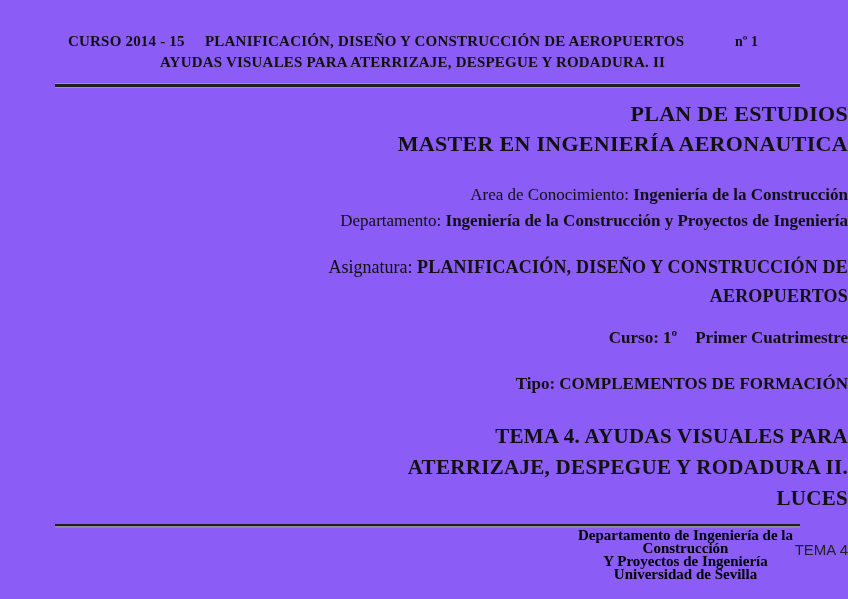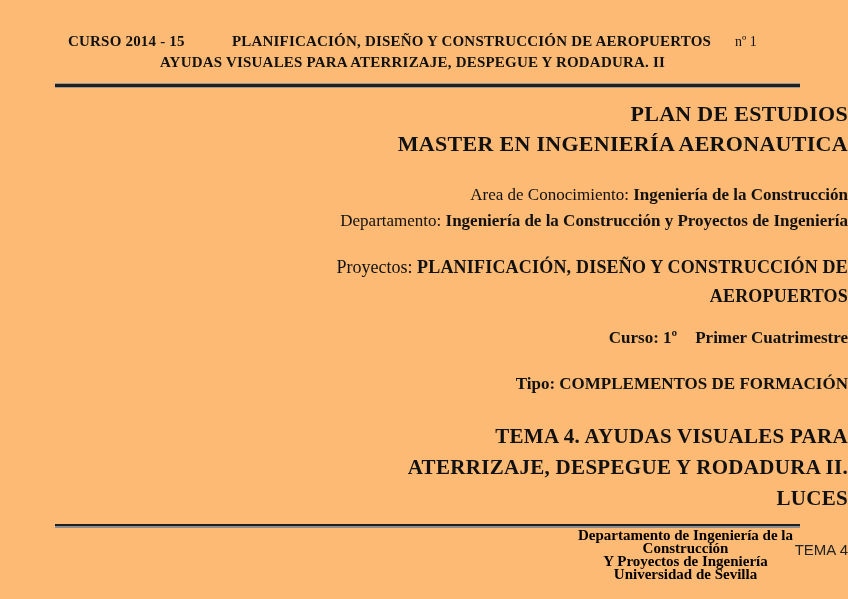--- a/index.html
+++ b/index.html
@@ -1,40 +1,40 @@
 <!DOCTYPE html>
 <html><head>
 <meta charset="utf-8">
 <style>
   html, body { margin: 0; padding: 0; }
   .page {
     position: relative;
     width: 848px;
     height: 599px;
-    background: #fdba74;
+    background: #8b5cf6;
     font-family: "Liberation Serif", "DejaVu Serif", serif;
     color: #111111;
     overflow: hidden;
   }
 
   
   .header { position: absolute; top: 0; left: 0; right: 0; height: 84px; }
   .header-course {
     position: absolute; left: 68px; top: 33px;
     font-size: 15px; font-weight: bold; letter-spacing: 0.2px;
   }
   .header-title-1 {
     position: absolute; left: 205px; right: 110px; top: 33px;
-    text-align: center;
     font-size: 15px; font-weight: bold; letter-spacing: 0.2px;
     white-space: nowrap;
   }
   .header-page-num {
     position: absolute; left: 735px; top: 34px;
     font-size: 14px;
+    font-weight: bold;
   }
   .header-title-2 {
     position: absolute; left: 0; right: 60px; top: 54px;
     text-align: center;
     font-size: 15px; font-weight: bold; letter-spacing: 0.2px;
     white-space: nowrap;
     margin-left: 37px;
   }
 
   
@@ -108,21 +108,21 @@
     <div>PLAN DE ESTUDIOS</div>
     <div>MASTER EN INGENIERÍA AERONAUTICA</div>
   </div>
 
   <div class="centered area-block">
     <div><span class="label-regular">Area de Conocimiento: </span><span class="value-bold">Ingeniería de la Construcción</span></div>
     <div><span class="label-regular">Departamento: </span><span class="value-bold">Ingeniería de la Construcción y Proyectos de Ingeniería</span></div>
   </div>
 
   <div class="centered asignatura-block">
-    <div><span class="label-regular">Proyectos: </span><span class="value-bold">PLANIFICACIÓN, DISEÑO Y CONSTRUCCIÓN DE</span></div>
+    <div><span class="label-regular">Asignatura: </span><span class="value-bold">PLANIFICACIÓN, DISEÑO Y CONSTRUCCIÓN DE</span></div>
     <div class="value-bold">AEROPUERTOS</div>
   </div>
 
   <div class="centered curso-block">
     <span>Curso: 1º</span><span class="curso-value">Primer Cuatrimestre</span>
   </div>
 
   <div class="centered tipo-block">Tipo: COMPLEMENTOS DE FORMACIÓN</div>
 
   <div class="centered tema-block">

